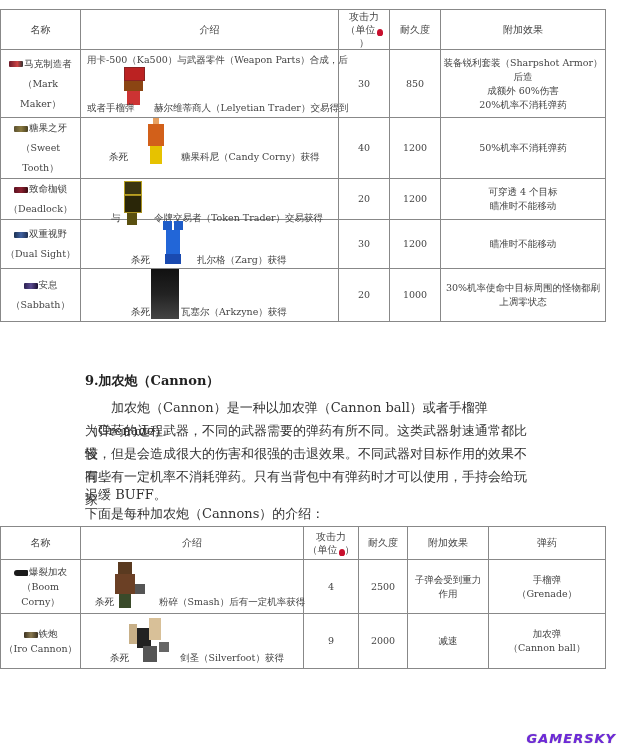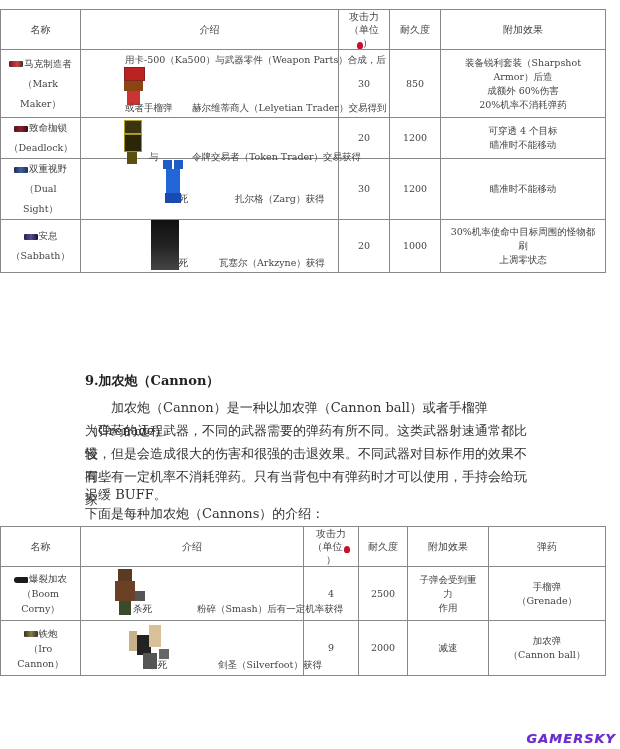--- a/index.html
+++ b/index.html
@@ -1,27 +1,27 @@
 <!DOCTYPE html>
 <html><head>
 <meta charset="utf-8">
 <style>
   html, body { margin:0; padding:0; background:#ffffff; }
   body { width:620px; height:749px; position:relative; overflow:hidden;
          font-family:"DejaVu Serif","Liberation Serif",serif; color:#333; }
   table { border-collapse:collapse; position:absolute; left:0; table-layout:fixed; }
   td, th { border:1px solid #888; font-weight:normal; text-align:center; vertical-align:middle;
-           font-size:9.5px; line-height:14px; padding:0 8px; color:#444; }
+           font-size:9.5px; line-height:14px; padding:0 2px; color:#444; }
   th { font-size:10px; }
   .t1 { top:9px; width:605px; }
   .t2 { top:526px; width:606px; }
   .namecell { font-size:9.5px; line-height:20px; }
   .wicon { display:inline-block; width:14px; height:6px; vertical-align:middle; margin-right:1px; border-radius:1px; }
   .intro { position:relative; text-align:left; padding:0; }
-  .intro-line { position:absolute; white-space:nowrap; font-size:9.5px;margin-left:38px; }
+  .intro-line { position:absolute; white-space:nowrap; font-size:9.5px; }
   .mob { position:absolute; }
   .heart { display:inline-block; width:6px; height:7px; background:#c8102e; border-radius:50% 50% 40% 40%; vertical-align:bottom; margin-left:1px; }
   .section-title { position:absolute; left:85px; top:372px; font-weight:bold; font-size:13px; color:#222; }
   .para { position:absolute; left:85px; width:450px; font-size:13px; line-height:23px; color:#333; }
   .wm { position:absolute; right:4px; top:731px; font-family:"DejaVu Sans",sans-serif; font-weight:bold; font-style:italic;
         font-size:13px; color:#6d28d9; letter-spacing:1px; text-shadow:0 0 1px #999; }
 </style>
 </head>
 <body>
 
@@ -55,20 +55,37 @@
       </div>
       <span class="intro-line" style="left:6px;top:51px">或者手榴弹</span>
       <span class="intro-line" style="left:73px;top:51px">赫尔维蒂商人（Lelyetian Trader）交易得到</span>
     </td>
     <td>30</td>
     <td>850</td>
     <td><span>装备锐利套装（Sharpshot Armor）后造</span><br><span>成额外 60%伤害</span><br><span>20%机率不消耗弹药</span></td>
   </tr>
 
 
+  <tr style="height:50px">
+    <td class="namecell">
+      <span class="wicon" style="background:linear-gradient(90deg,#5a5030,#8a7a40,#4a4020)"></span><span>糖果之牙</span><br><span>（Sweet Tooth）</span>
+    </td>
+    <td class="intro">
+      <span class="intro-line" style="left:28px;top:32px">杀死</span>
+      <div class="mob" style="left:67px;top:0;width:16px;height:46px;">
+        <div style="width:6px;height:6px;margin-left:5px;background:#e8a060"></div>
+        <div style="width:16px;height:22px;background:#d2601a"></div>
+        <div style="width:12px;height:18px;margin-left:2px;background:#e6c200"></div>
+      </div>
+      <span class="intro-line" style="left:100px;top:32px">糖果科尼（Candy Corny）获得</span>
+    </td>
+    <td>40</td>
+    <td>1200</td>
+    <td>50%机率不消耗弹药</td>
+  </tr>
 
   <tr style="height:36px">
     <td class="namecell">
       <span class="wicon" style="background:linear-gradient(90deg,#5a1020,#8b2030,#3a0a10)"></span><span>致命枷锁</span><br><span>（Deadlock）</span>
     </td>
     <td class="intro">
       <span class="intro-line" style="left:30px;top:32px">与</span>
       <div class="mob" style="left:43px;top:2px;width:16px;height:44px;">
         <div style="width:16px;height:12px;background:#3a3510;border:1px solid #b8a020"></div>
         <div style="width:16px;height:16px;background:#2a2608;border:1px solid #a89020"></div>

